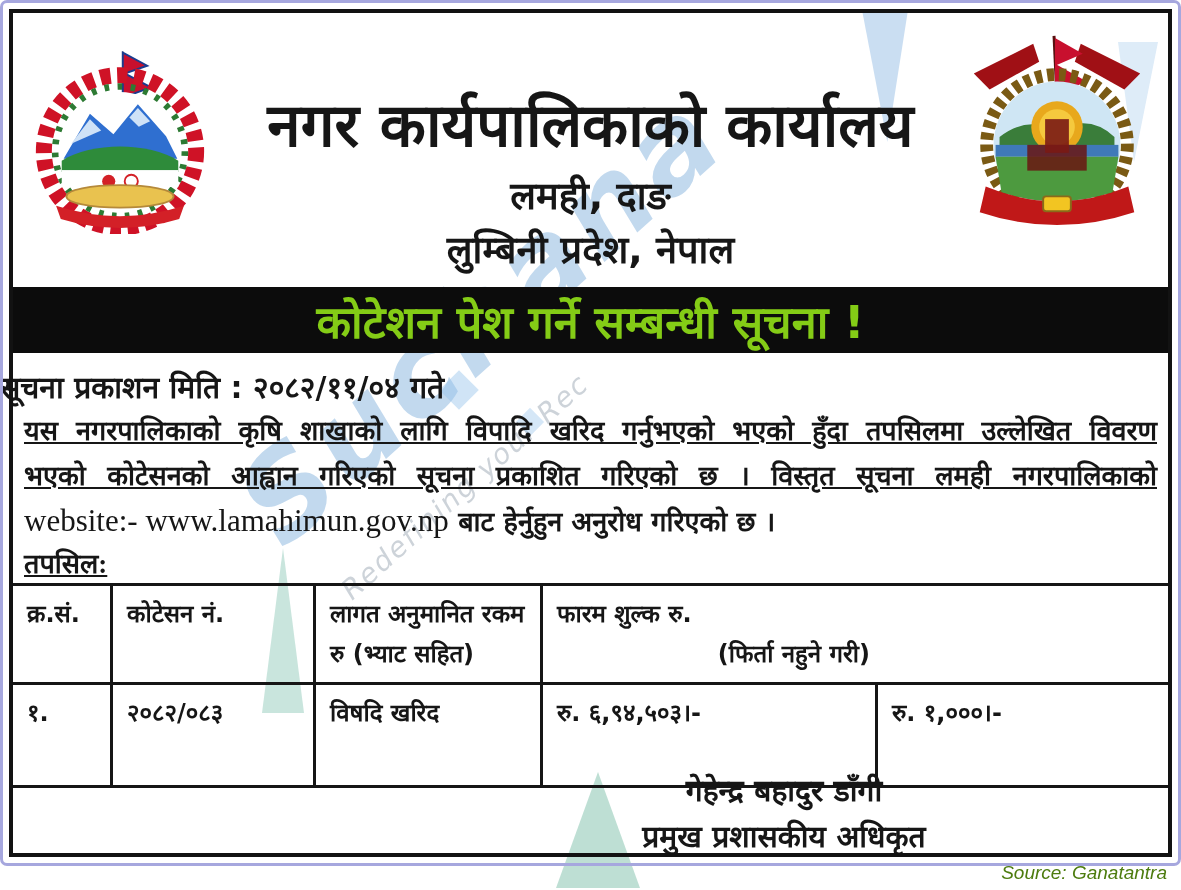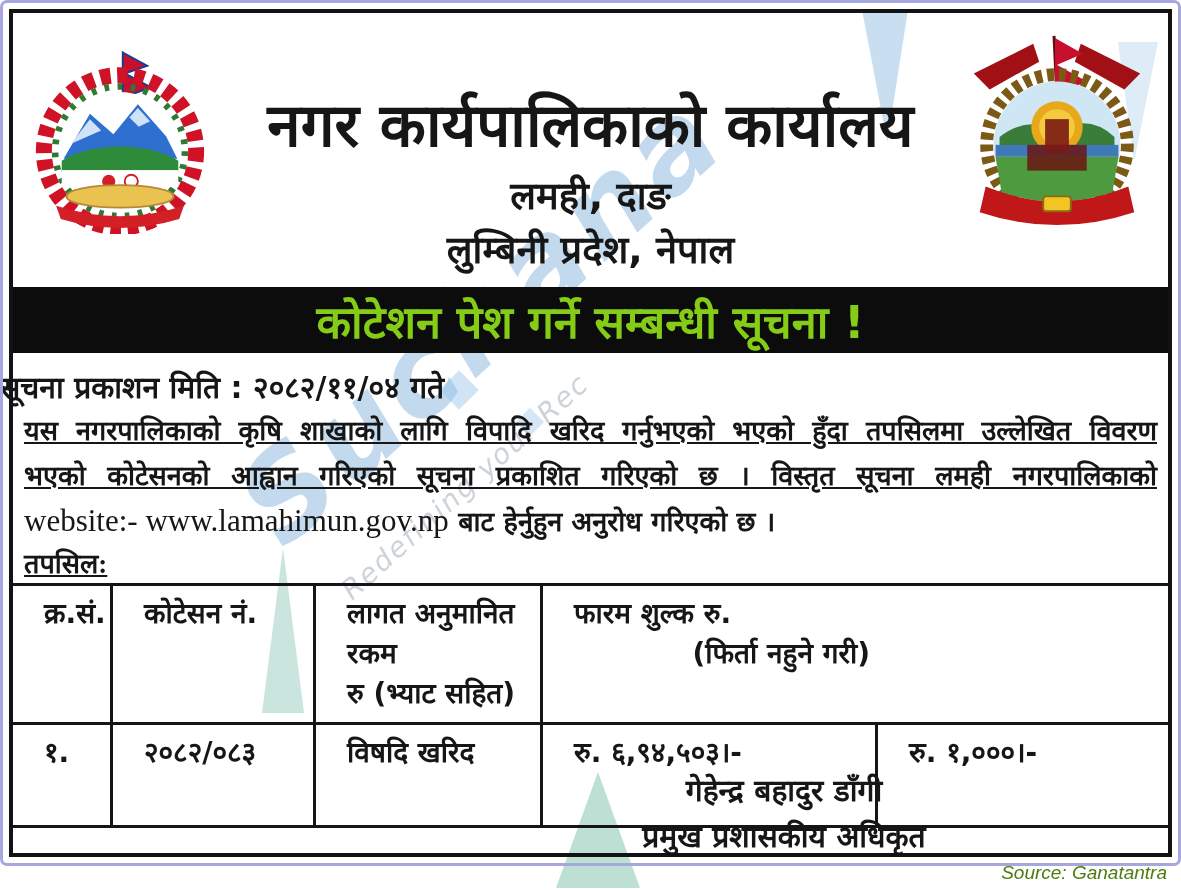--- a/index.html
+++ b/index.html
@@ -50,21 +50,21 @@
     display:flex; align-items:center; justify-content:center; white-space:nowrap;
   }
   .pub-date { position:absolute; left:0; top:366px; width:100%; text-align:left; font-size:30px; font-weight:800; }
   .body-par { position:absolute; left:24px; top:408px; width:1133px; font-size:27px; font-weight:600; line-height:45px; }
   .body-line-just { text-align:justify; text-align-last:justify;text-decoration:underline; }
   .latin-serif { font-family:"Liberation Serif","DejaVu Serif",serif; font-size:31px; font-weight:500; }
   .details-label { position:absolute; left:24px; top:544px; font-size:27px; font-weight:800; text-decoration:underline;font-family:Liberation Serif, serif; }
   
   .tbl { position:absolute; left:13px; top:583px; width:1155px; border-top:3px solid #151515; }
   .tbl-row { display:grid; grid-template-columns:100px 203px 227px 335px 1fr; border-bottom:3px solid #151515; }
-  .tbl-cell { padding:8px 8px 8px 31px; font-size:28px; font-weight:700; line-height:40px; border-right:3px solid #151515; }
+  .tbl-cell { padding:8px 8px 8px 14px; font-size:24px; font-weight:700; line-height:40px; border-right:3px solid #151515; }
   .tbl-cell:last-child { border-right:none; }
   .tbl-head .tbl-cell { min-height:88px; box-sizing:border-box; }
   .tbl-body .tbl-cell { min-height:100px; box-sizing:border-box; font-weight:600; }
   .sig { position:absolute; left:584px; top:768px; width:400px; text-align:center; font-size:30px; font-weight:800; line-height:46px; }
   .source { position:absolute; right:14px; top:862px; font-size:19px; font-style:italic; color:#4d7c0f; font-family:"Liberation Sans",sans-serif; z-index:5; }
 </style>
 </head>
 <body>
 
 <div class="page">

